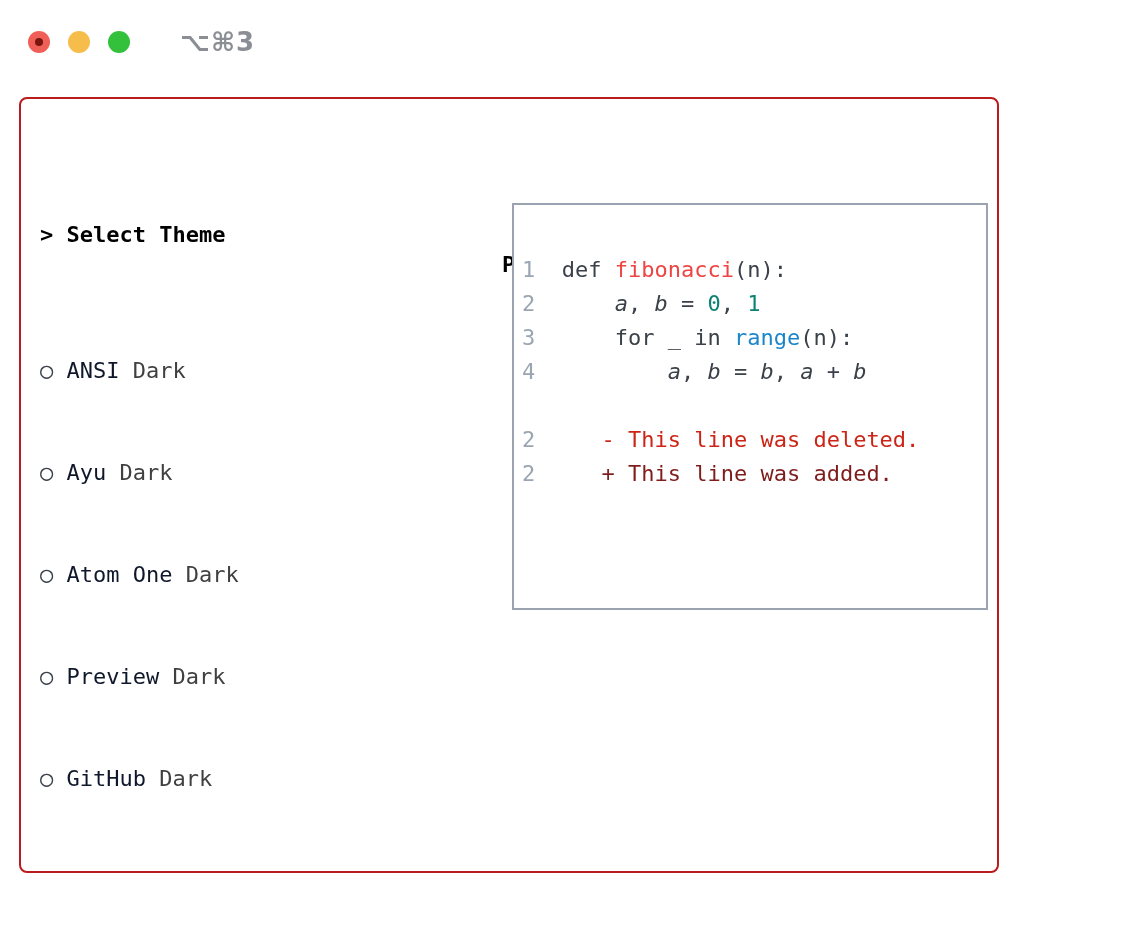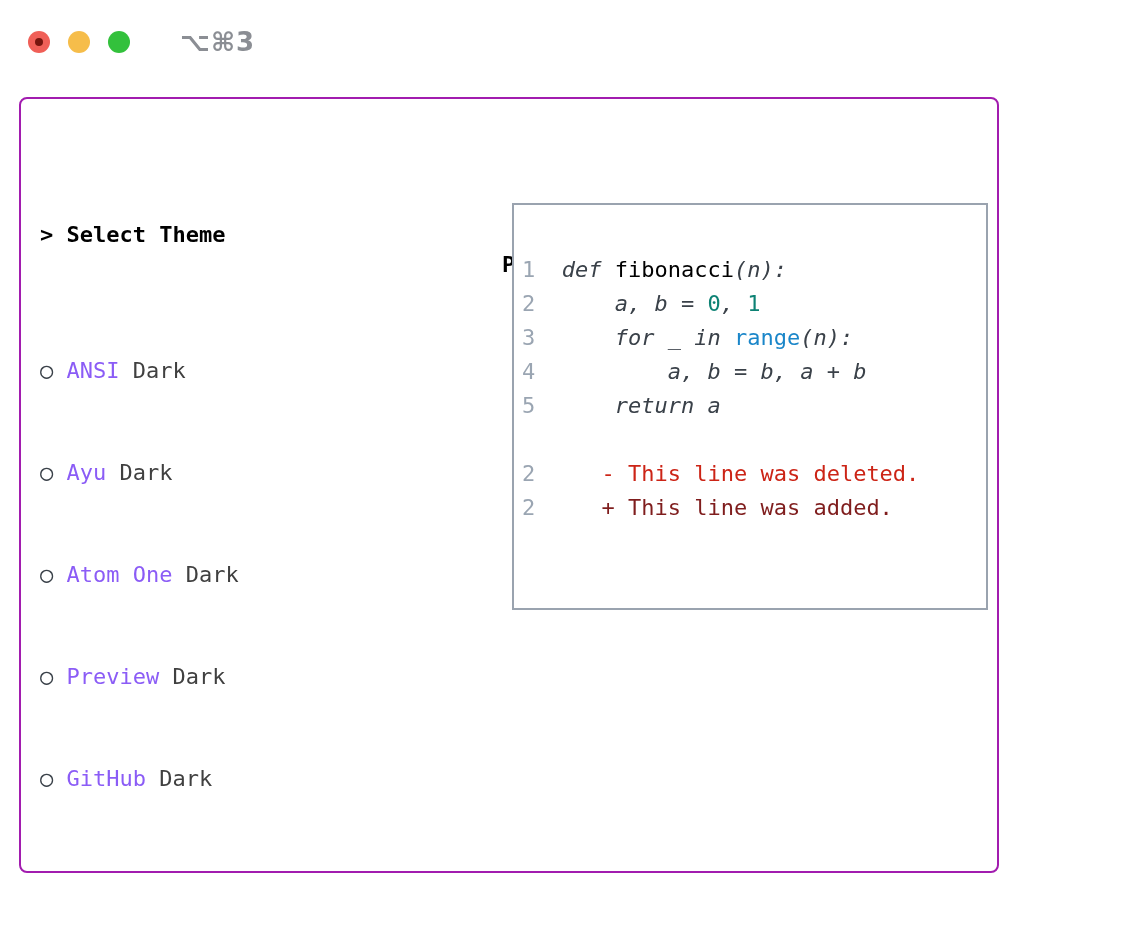--- a/index.html
+++ b/index.html
@@ -10,40 +10,40 @@
   .titlebar{position:absolute;top:27px;left:28px;display:flex;align-items:center;}
   .light{width:22px;height:22px;border-radius:50%;margin-right:18px;position:relative;}
   .light-red{background:#f05f57;}
   .light-yellow{background:#f6bd4a;}
   .light-green{background:#33c13c;}
   .light-red .innerdot{position:absolute;inset:7px;border-radius:50%;background:#77150e;}
   .shortcut{margin-left:32px;font-family:"DejaVu Sans",sans-serif;font-size:26px;font-weight:600;color:#8b8e94;letter-spacing:1px;}
 
   
   .panel{position:absolute;left:19px;top:97px;width:980px;height:776px;box-sizing:border-box;
-         border:2px solid #a21caf;border-radius:8px;background:#ffffff;}
+         border:2px solid #b91c1c;border-radius:8px;background:#ffffff;}
 
   
   .leftcol{position:absolute;left:19px;top:51px;font-size:22px;line-height:34px;white-space:pre;color:#3a4149;}
   .row{height:34px;}
   .prefix{display:inline-block;width:2ch;font-weight:bold;color:#000000;}
   .bullet{display:inline-block;width:2ch;color:#3a4149;}
   .hdr{font-weight:bold;color:#000000;}
-  .tname{color:#8b5cf6;}
+  .tname{color:#0f172a;}
   .tbadge{color:#404040;margin-left:1ch;}
   .spacer{height:34px;}
 
   
   .preview-title{position:absolute;left:481px;top:149px;font-size:22px;line-height:34px;font-weight:bold;color:#000000;}
   .preview-box{position:absolute;left:491px;top:104px;width:476px;height:407px;box-sizing:border-box;
                border:2px solid #9aa3af;background:#ffffff;padding:48px 0 0 8px;overflow:hidden;}
   .cl{font-size:22px;line-height:34px;white-space:pre;}
   .num{color:#9aa5b2;}
-  .plain{color:#3a4149;font-style:italic;}
-  .func{color:#000000;margin-top:8px;}
+  .plain{color:#3a4149;}
+  .func{color:#ef4444;margin-top:8px;}
   .var{font-style:italic;color:#3a4149;}
   .numlit{color:#0d8274;}
   .call{color:#1a86c9;}
   .ctx{color:#868c94;}
   .del{color:#cc2416;}
   .add{color:#7f1d1d;}
 </style>
 </head>
 <body>
 
@@ -87,21 +87,20 @@
       
     </div>
 
     <div class="preview-title">Preview</div>
 
     <div class="preview-box">
       <div class="cl"><span class="num">1  </span><span class="plain">def </span><span class="func">fibonacci</span><span class="plain">(n):</span></div>
       <div class="cl"><span class="num">2  </span><span class="plain">    </span><span class="var">a</span><span class="plain">, </span><span class="var">b</span><span class="plain"> = </span><span class="numlit">0</span><span class="plain">, </span><span class="numlit">1</span></div>
       <div class="cl"><span class="num">3  </span><span class="plain">    for _ in </span><span class="call">range</span><span class="plain">(n):</span></div>
       <div class="cl"><span class="num">4  </span><span class="plain">        </span><span class="var">a</span><span class="plain">, </span><span class="var">b</span><span class="plain"> = </span><span class="var">b</span><span class="plain">, </span><span class="var">a</span><span class="plain"> + </span><span class="var">b</span></div>
-      <div class="cl"><span class="num">5  </span><span class="plain">    return </span><span class="var">a</span></div>
 
       <div class="spacer"></div>
 
       <div class="cl"><span class="num">2</span><span class="del">     - This line was deleted.</span></div>
       <div class="cl"><span class="num">2</span><span class="add">     + This line was added.</span></div>
     </div>
 
   </div>
 </div>
 

